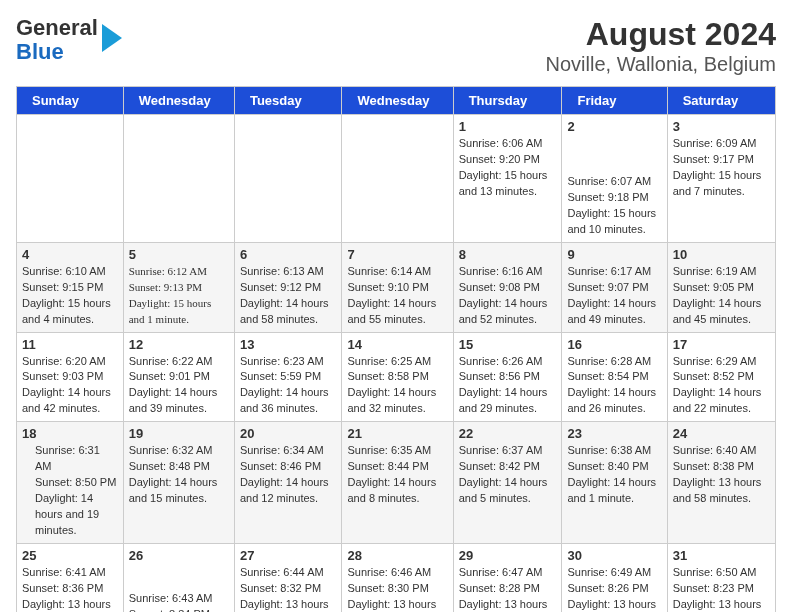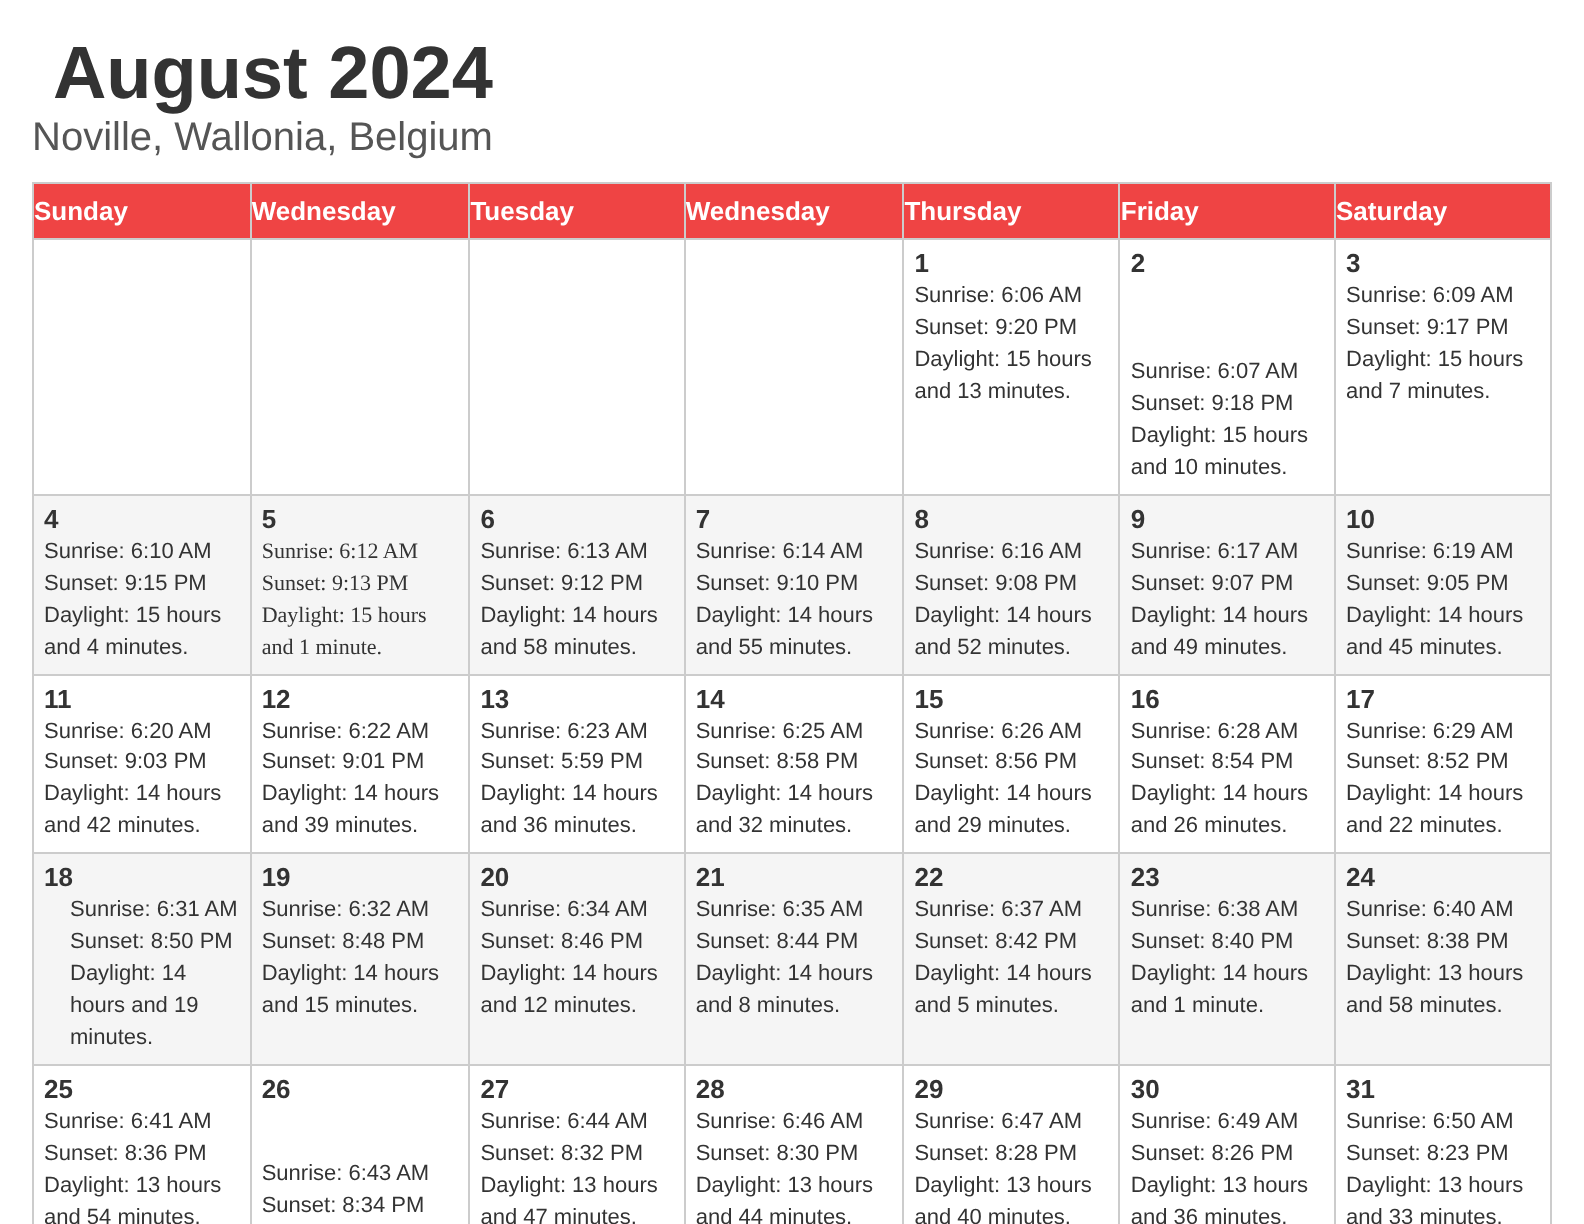--- a/index.html
+++ b/index.html
@@ -33,37 +33,37 @@
       border-top: 14px solid transparent;
       border-bottom: 14px solid transparent;
       border-left: 20px solid #1a9cd8;
       margin-left: 4px;
       margin-top: -4px;
     }
     .title-area {
       text-align: right;
     }
     .month-title {
-      font-size: 37px;
+      font-size: 32px;
       font-weight: bold;
       color: #333;
     }
     .location-title {
       font-size: 20px;
       color: #555;
     }
     table {
       width: 100%;
       border-collapse: collapse;
       font-size: 11px;
     }
     thead tr th {
-      background-color: #ef4444;
+      background-color: #1d4ed8;
       color: #fff;
-      padding: 6px 0;
+      padding: 6px 15px;
       text-align: left;
       font-size: 13px;
       font-weight: bold;
       border: 1px solid #ccc;
       margin-left: 23px;
     }
     tbody tr td {
       border: 1px solid #ccc;
       vertical-align: top;
       padding: 4px 5px;
@@ -88,20 +88,29 @@
     .footer {
       margin-top: 8px;
       font-size: 16px;
       color: #15803d;
     }
   </style>
 </head>
 <body>
 
 <div class="header">
+  <div class="logo">
+    <div>
+      <div class="logo-text">
+        <span class="general">General</span><br>
+        <span class="blue">Blue</span>
+      </div>
+    </div>
+    <div class="logo-arrow"></div>
+  </div>
   <div class="title-area">
     <div class="month-title">August 2024</div>
     <div class="location-title">Noville, Wallonia, Belgium</div>
   </div>
 </div>
 
 <table>
   <thead>
     <tr>
     <th>Sunday</th>

